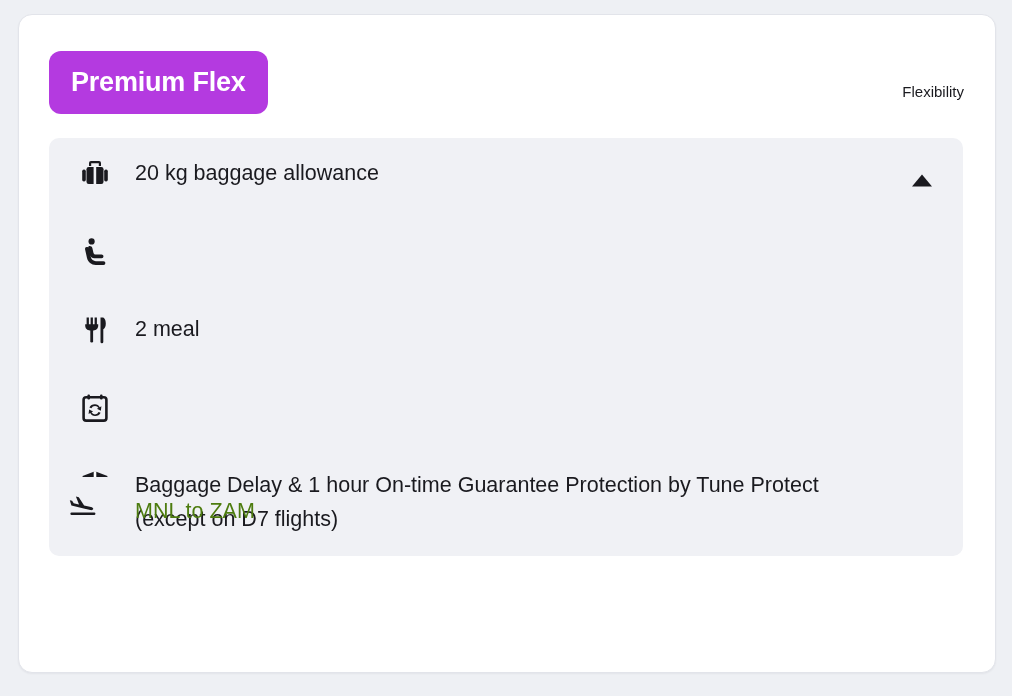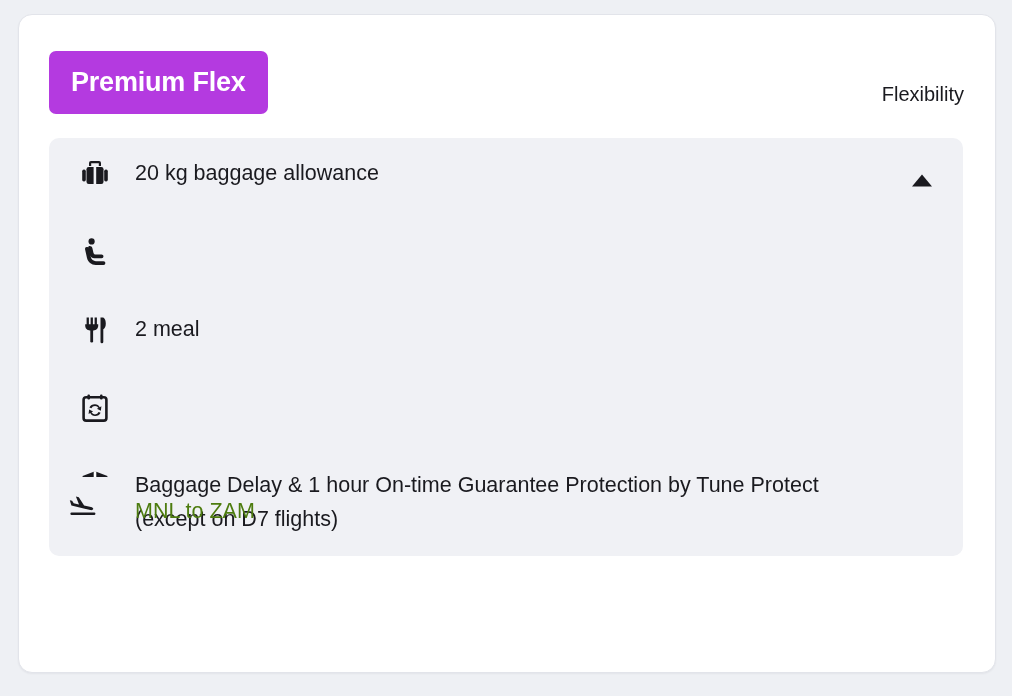--- a/index.html
+++ b/index.html
@@ -36,33 +36,33 @@
   .fare-badge {
     position: absolute;
     left: 30px;
     top: 36px;
     height: 63px;
     box-sizing: border-box;
     display: flex;
     align-items: center;
     padding: 1px 22px;
     background: #b43ae0;
-    border-radius: 7px;
+    border-radius: 12px;
     color: #ffffff;
     font-size: 27px;
     font-weight: bold;
     letter-spacing: -0.2px;
     white-space: nowrap;
   }
 
   .flexibility-label {
     position: absolute;
     right: 31px;
     top: 68px;
-    font-size: 20px;
+    font-size: 15px;
     color: #1a1a1f;
     white-space: nowrap;
   }
 
   .benefits-panel {
     position: absolute;
     left: 30px;
     top: 123px;
     width: 914px;
     box-sizing: border-box;

